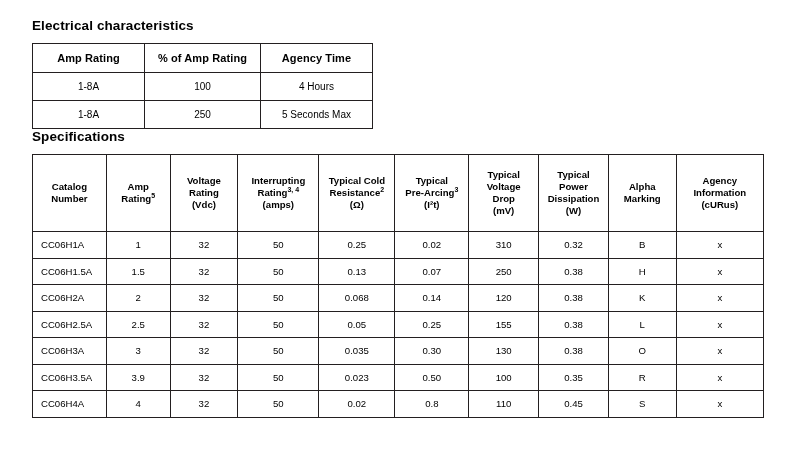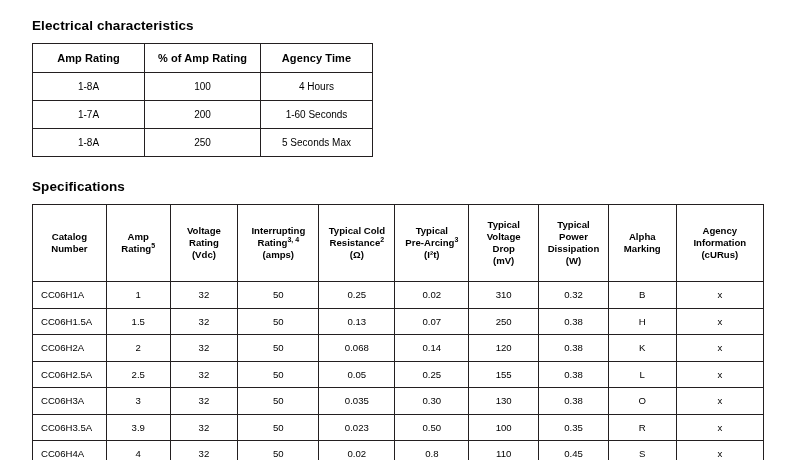--- a/index.html
+++ b/index.html
@@ -22,21 +22,20 @@
     padding: 18px 26px 0 32px;
   }
   .section-title {
     font-size: 13.5px;
     font-weight: bold;
     letter-spacing: 0.1px;
     margin: 0 0 10px 0;
     color: #000;
   }
   .section-title.second {
-    margin-top: 22px;
   }
 
   table {
     border-collapse: collapse;
     table-layout: fixed;
   }
   td, th {
     border: 1px solid #231f20;
     text-align: center;
     vertical-align: middle;
@@ -122,25 +121,20 @@
         <th>Amp Rating</th>
         <th>% of Amp Rating</th>
         <th>Agency Time</th>
       </tr>
     </thead>
     <tbody>
       <tr>
         <td>1-8A</td>
         <td>100</td>
         <td>4 Hours</td>
-      </tr>
-      <tr>
-        <td>1-7A</td>
-        <td>200</td>
-        <td>1-60 Seconds</td>
       </tr>
       <tr>
         <td>1-8A</td>
         <td>250</td>
         <td>5 Seconds Max</td>
       </tr>
     </tbody>
   </table>
 
   <h2 class="section-title second">Specifications</h2>

